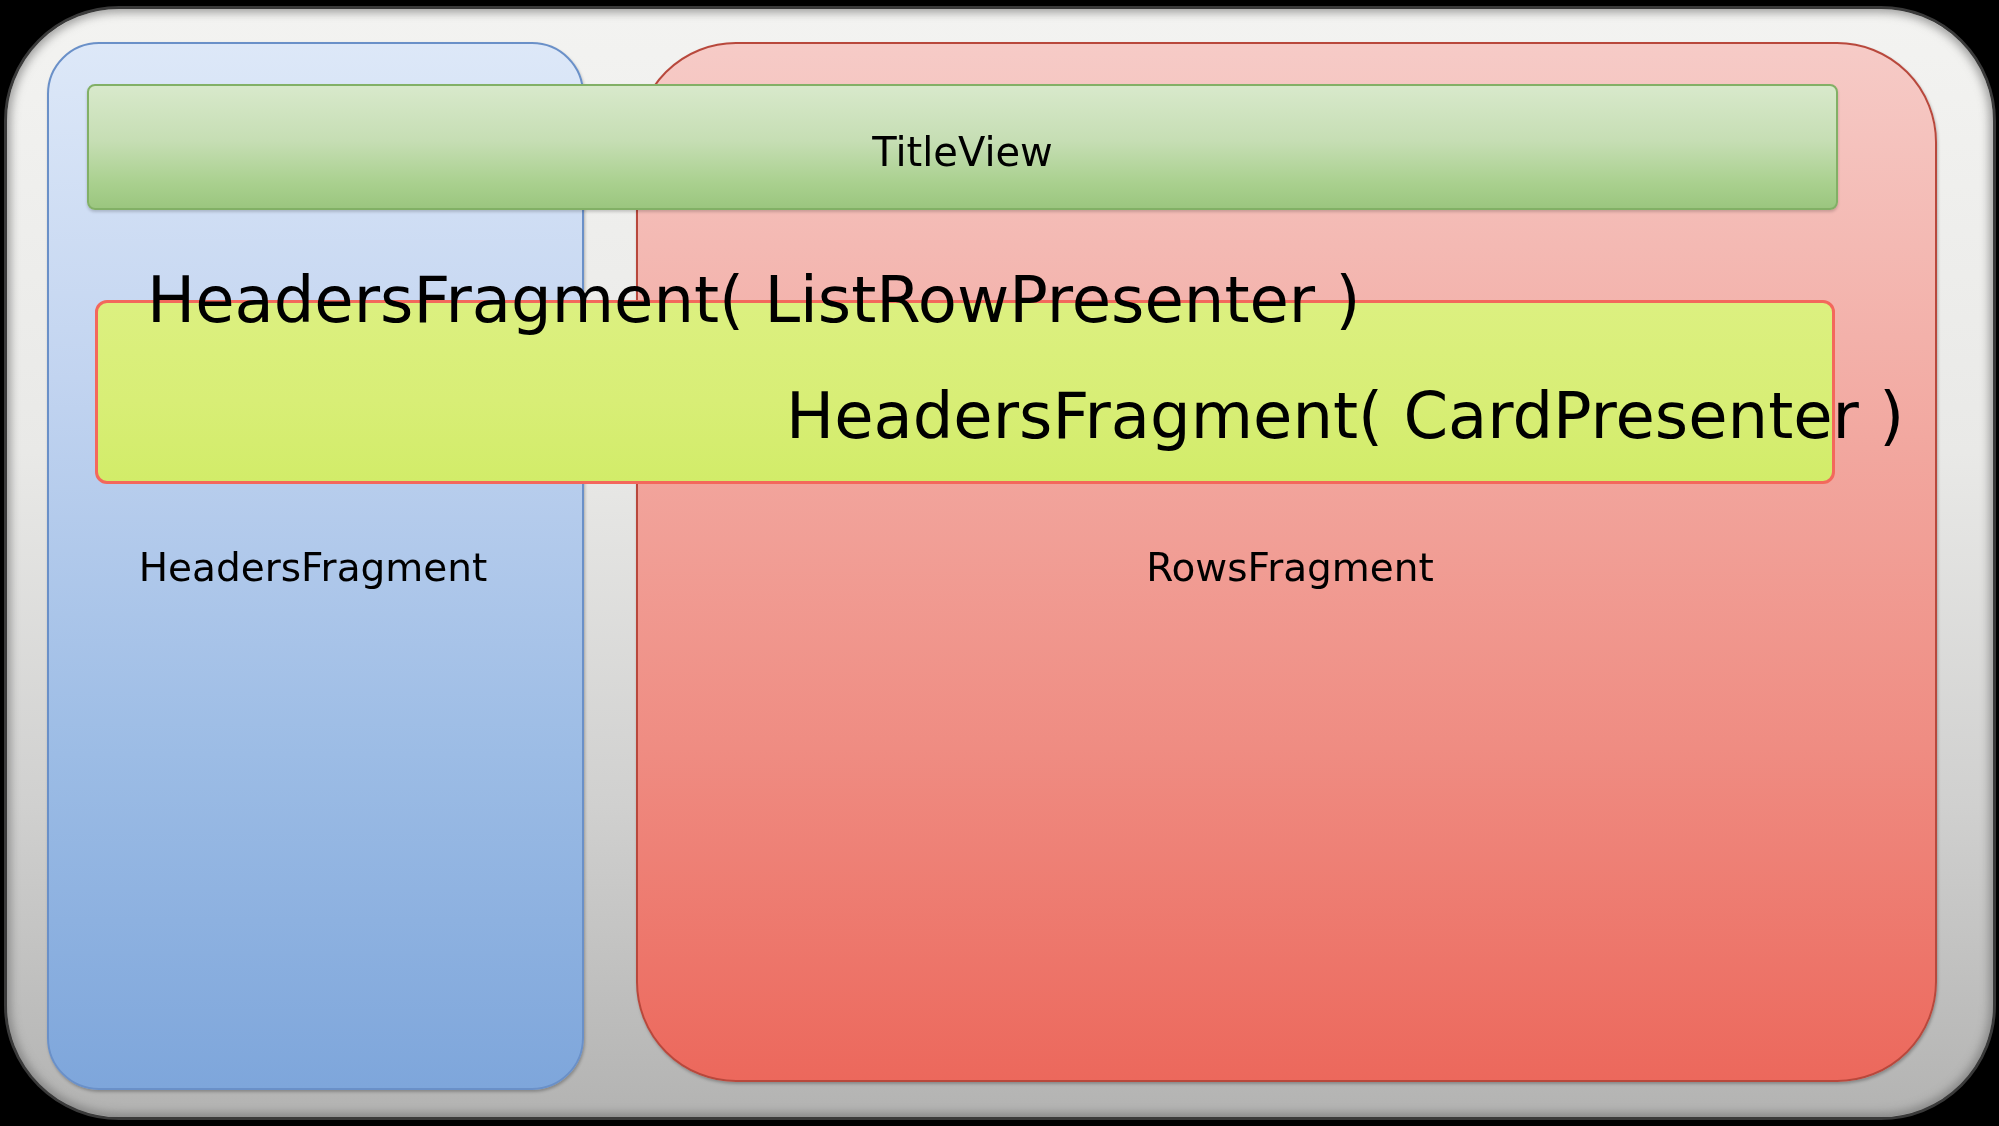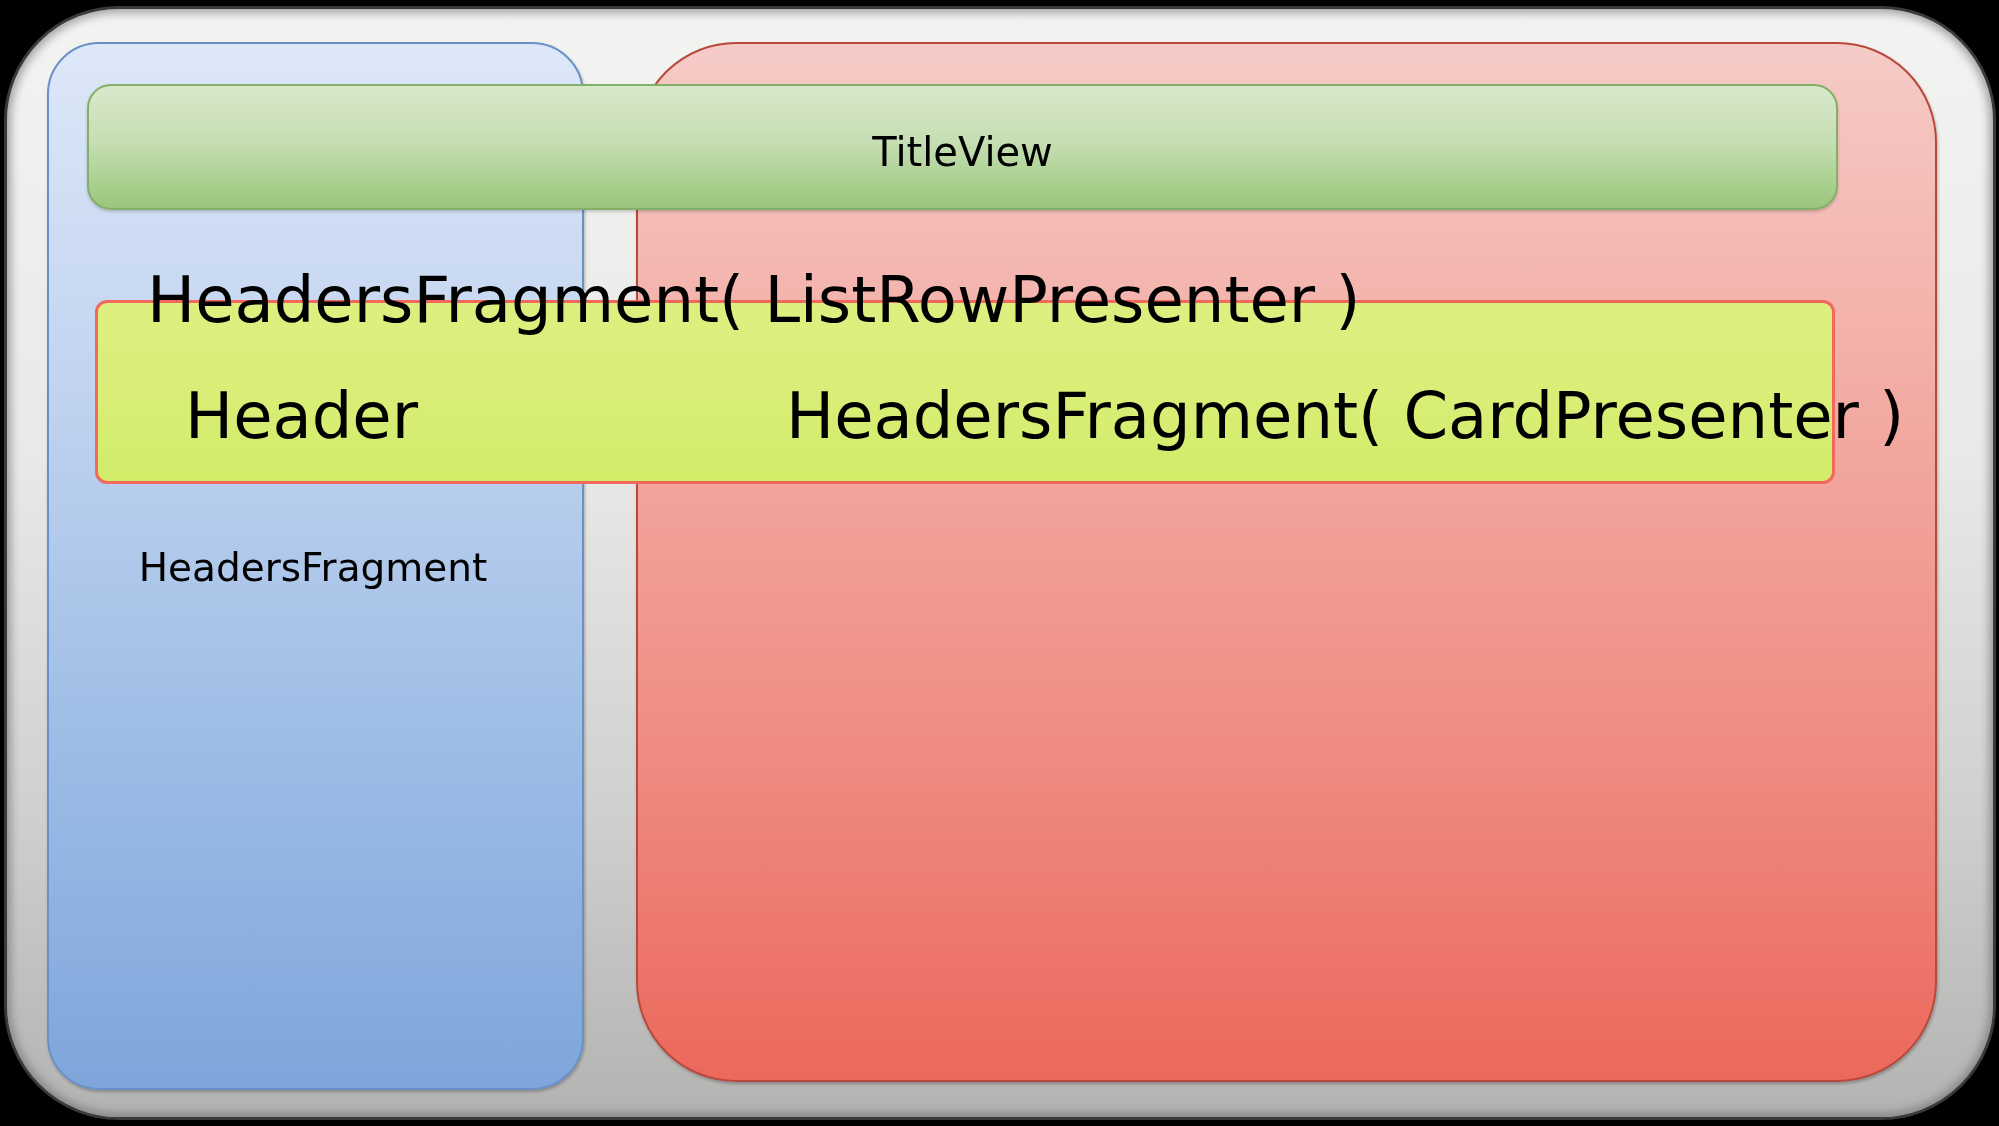--- a/index.html
+++ b/index.html
@@ -53,21 +53,21 @@
       var(--rows-top, #f6cbc7) 0%,
       #f2a8a0 38%,
       #ef8c82 68%,
       var(--rows-bottom, #ec685c) 100%);
     box-shadow: 1px 2px 3px rgba(0,0,0,0.25);
   }
   .titlebar {
     position: absolute;
     left: 87px; top: 84px;
     width: 1751px; height: 126px;
-    border-radius: 24px;
+    border-radius: 8px;
     border: 2px solid var(--title-border, #82b066);
     background: linear-gradient(180deg,
       var(--title-top, #d8e9cb) 0%,
       #c6deb4 45%,
       #a9d08e 80%,
       var(--title-bottom, #9bc67f) 100%);
     z-index: 3;
     display: flex;
     align-items: center;
     justify-content: center;
@@ -122,20 +122,20 @@
   <div class="panel rows"></div>
 
   <div class="titlebar">
     <span>TitleView</span>
   </div>
 
   <div class="rowbar"></div>
 
   <div class="biglabel caption">HeadersFragment( ListRowPresenter )</div>
 
-  <div class="biglabel header-label">Header</div>
 
   <div class="biglabel card-label">HeadersFragment( CardPresenter )</div>
 
   <div class="fraglabel hf-label">HeadersFragment</div>
 
+  <div class="fraglabel rf-label">RowsFragment</div>
 
 </div>
 
 </body></html>

